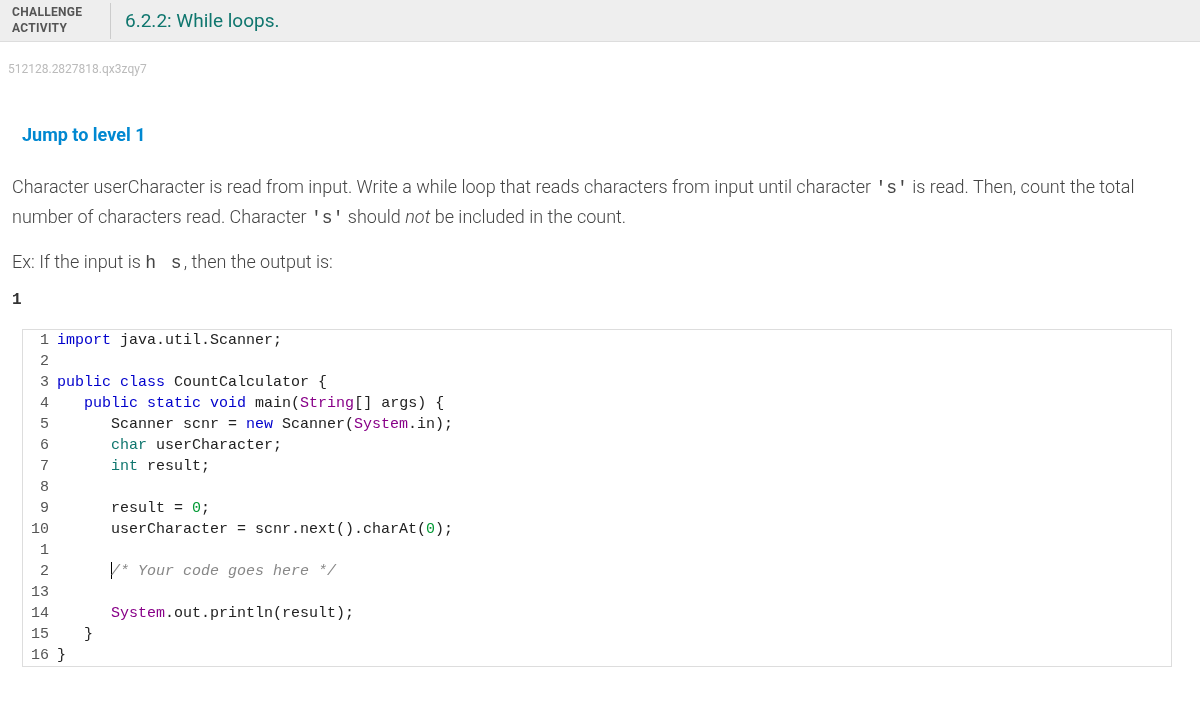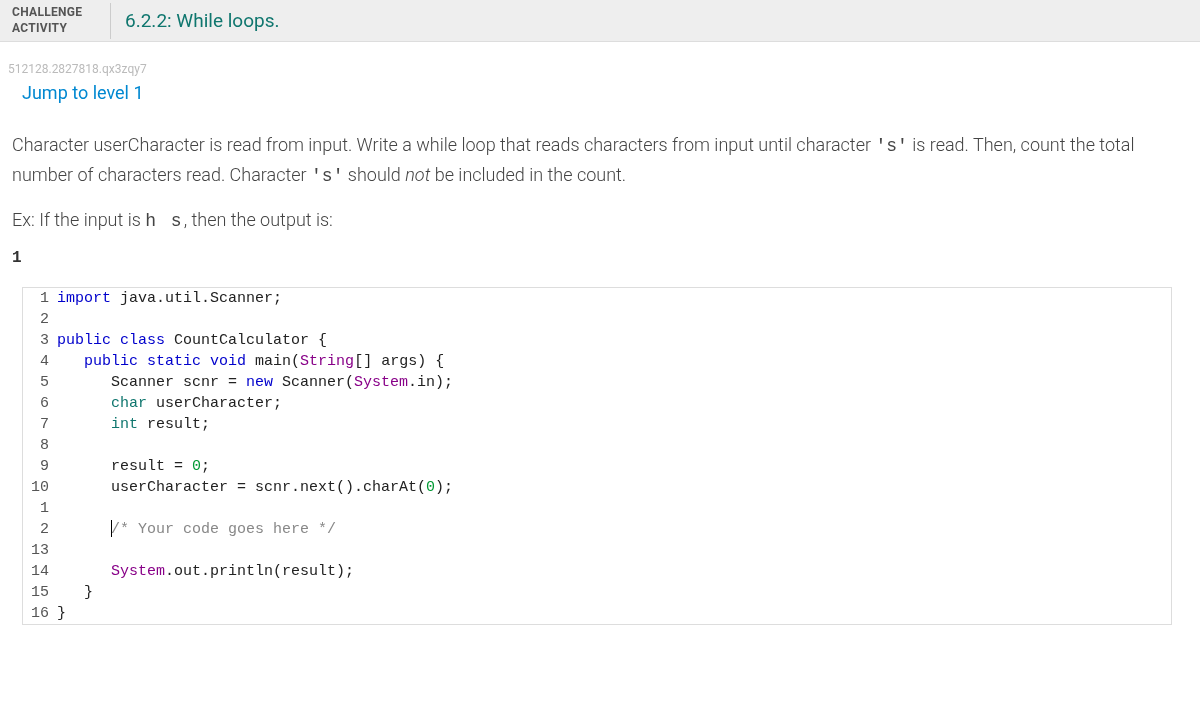--- a/index.html
+++ b/index.html
@@ -41,24 +41,25 @@
   .content-outer {
     padding: 0;
   }
   .seed-text {
     font-size: 12px;
     color: #bbb;
     padding: 20px 0 4px 8px;
   }
   .jump-link {
     color: #0088d1;
-    font-weight: 400;
+    font-weight: 700;
     font-size: 18px;
     padding: 2px 0 0 22px;
     cursor: pointer;
+    margin-top: 42px;
   }
   .instructions {
     padding: 28px 22px 0 12px;
     font-size: 18px;
     color: #444;
     line-height: 1.55;
     font-weight: 300;
   }
   .instructions .sentinel {
     font-family: "Courier New", monospace;
@@ -100,21 +101,21 @@
   .code-line {
     flex: 1;
     white-space: pre;
     color: #222;
     background: #fff;
   }
   .kw { color: #0000cc; }
   .type { color: #0f766e; }
   .cls { color: #880088; }
   .num { color: #009933; }
-  .comment { color: #888; }
+  .comment { color: #888; font-style: italic; }
   .cursor {
     display: inline-block;
     width: 1px;
     height: 17px;
     background: #000;
     vertical-align: middle;
     margin-right: -1px;
   }
 </style>
 </head>

